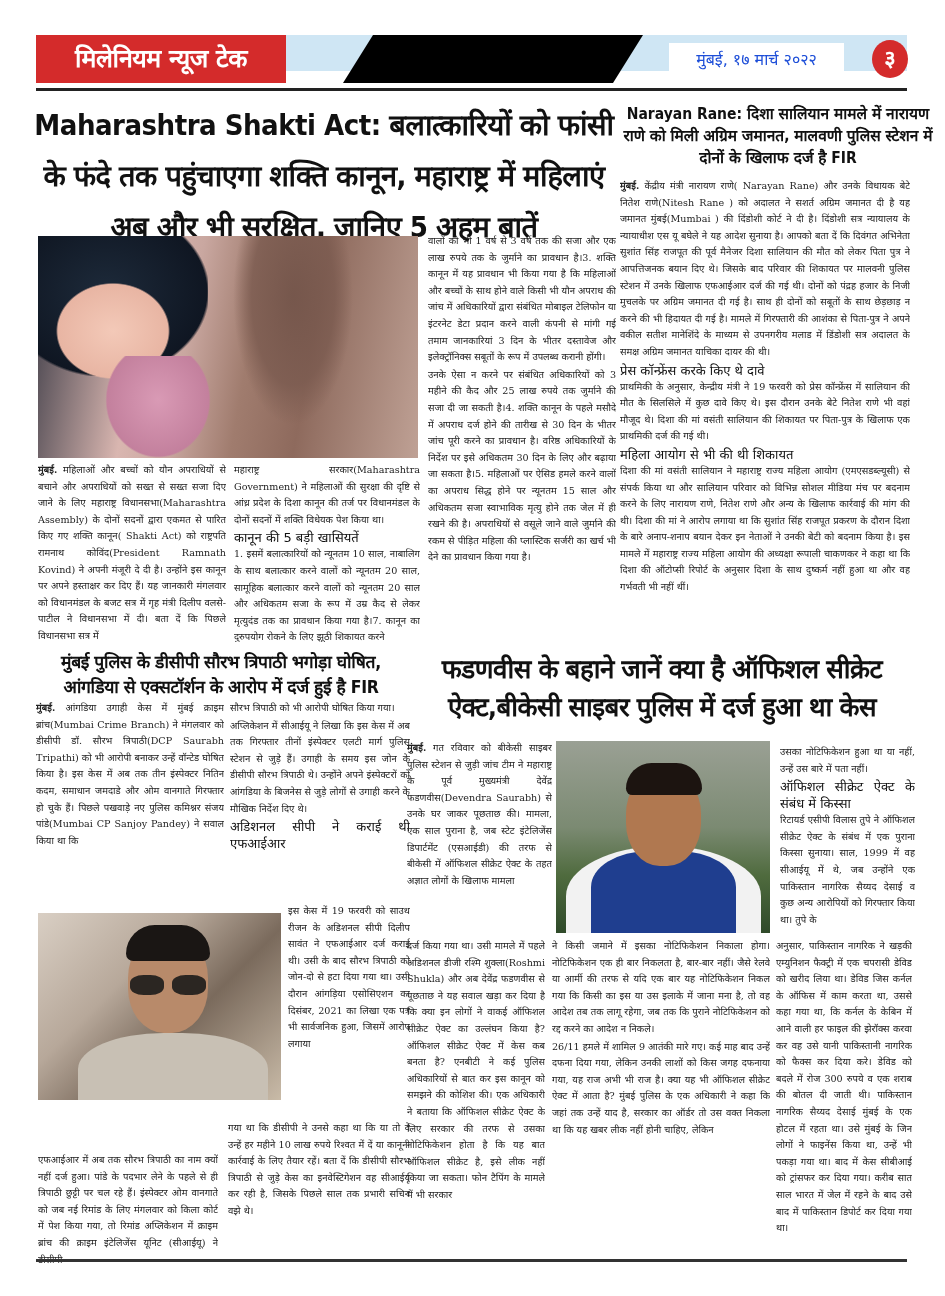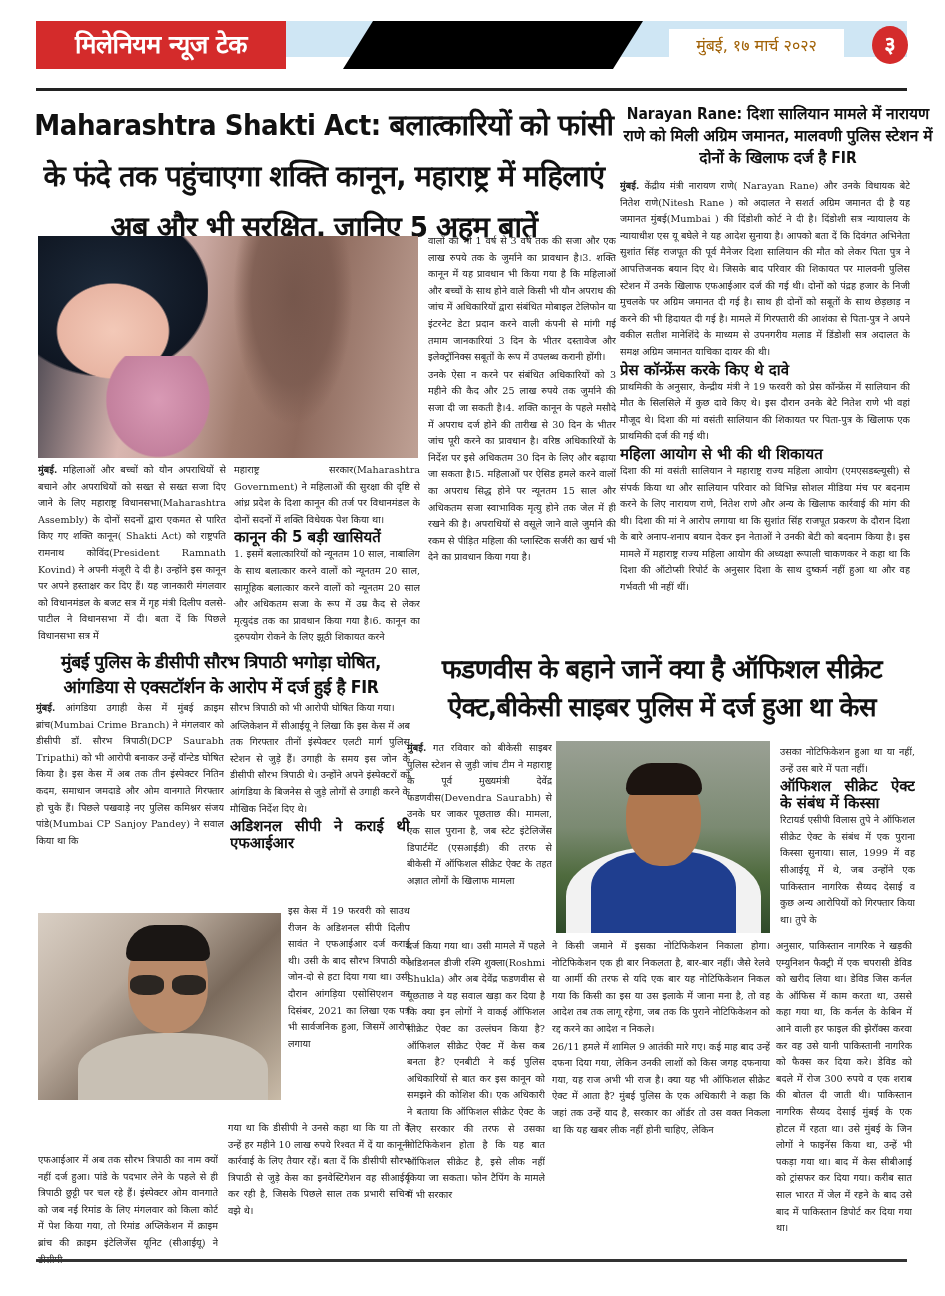--- a/index.html
+++ b/index.html
@@ -1,43 +1,43 @@
 <!DOCTYPE html>
 <html><head>
 <meta charset="utf-8">
 <style>
   * { box-sizing: border-box; margin: 0; padding: 0; }
   html, body { width: 945px; height: 1296px; background: #ffffff; overflow: hidden; }
   body { position: relative; font-family: "DejaVu Sans", sans-serif; color: #1a1a1a; }
 
   
-  .masthead { position: absolute; left: 36px; top: 21px; width: 871px; height: 36px; background: #cfe6f4; padding-left: 44px; }
+  .masthead { position: absolute; left: 36px; top: 35px; width: 871px; height: 36px; background: #cfe6f4; padding-left: 44px; }
   .brand { position: absolute; left: 0; top: 0; width: 250px; height: 48px; background: #d42b2b; color: #fff;
            font-family: "DejaVu Sans", sans-serif; font-weight: bold; font-size: 25px; line-height: 48px; text-align: center; letter-spacing: -0.5px; }
   .section-shape { position: absolute; left: 307px; top: 0; width: 300px; height: 48px; background: #000;
              clip-path: polygon(10% 0, 100% 0, 90% 100%, 0 100%); }
   .section-text { position: absolute; left: 307px; top: 0; width: 300px; height: 48px; color: #000000; font-weight: bold; font-size: 28px; line-height: 48px; text-align: center; }
-  .date-box { position: absolute; left: 633px; top: 8px; width: 175px; height: 34px; background: #fff; font-size: 16px; line-height: 34px; text-align: center; color: #a16207; }
+  .date-box { position: absolute; left: 633px; top: 8px; width: 175px; height: 34px; background: #fff; font-size: 16px; line-height: 34px; text-align: center; color: #1d4ed8; }
   .page-num { position: absolute; left: 836px; top: 5px; width: 36px; height: 38px; border-radius: 50%; background: #d42b2b; color: #fff;
               font-size: 22px; line-height: 38px; text-align: center; font-weight: bold; }
   .rule-top { position: absolute; left: 36px; top: 88px; width: 871px; height: 3px; background: #222; }
   .rule-bottom { position: absolute; left: 36px; top: 1259px; width: 871px; height: 3px; background: #333; }
 
   
   .hl { position: absolute; font-family: "DejaVu Sans Condensed", "DejaVu Sans", sans-serif; font-weight: bold; color: #111; text-align: center; }
   .hl-main { left: 34px; top: 100px; width: 580px; font-size: 29px; line-height: 51px; letter-spacing: -0.5px; }
   .hl-rane { left: 618px; top: 103px; width: 320px; font-size: 15.5px; line-height: 22px; }
   .hl-dcp { left: 36px; top: 650px; width: 370px; font-size: 17.5px; line-height: 25px; letter-spacing: -0.3px; }
   .hl-fadnavis { left: 402px; top: 650px; width: 520px; font-size: 26px; line-height: 38px; letter-spacing: -0.5px; }
 
   
   .col { position: absolute; font-family: "DejaVu Serif", serif; font-size: 9.6px; line-height: 16.6px; color: #222; text-align: justify; overflow: hidden; }
   .col p { text-indent: 0; margin-bottom: 1px; }
   .col .lead { font-weight: bold; }
-  .sub { font-family: "DejaVu Sans", sans-serif; font-weight: bold; font-size: 15px; line-height: 17px; color: #111; }
+  .sub { font-family: "DejaVu Sans", sans-serif; font-weight: normal; font-size: 13px; line-height: 17px; color: #111; }
 
   
   .img { position: absolute; overflow: hidden; }
   .img-shakti { left: 38px; top: 236px; width: 380px; height: 222px;
      background: linear-gradient(100deg, #3a3a45 0%, #d9b6b0 28%, #c9a7a0 40%, #a07c6e 55%, #8e6a5d 70%, #bfa195 100%); }
   .img-shakti .hair { position: absolute; left: 0; top: 0; width: 170px; height: 140px; background: radial-gradient(ellipse at 40% 40%, #1d2a3a 0%, #0f1622 70%, transparent 72%); }
   .img-shakti .hands { position: absolute; left: 10px; top: 40px; width: 130px; height: 110px; background: radial-gradient(ellipse at 50% 50%, #f3c9b8 0%, #e8b5a3 60%, transparent 62%); }
   .img-shakti .dress { position: absolute; left: 60px; top: 120px; width: 120px; height: 110px; background: radial-gradient(ellipse at 50% 40%, #d99ab5 0%, #c3809d 60%, transparent 62%); }
   .img-shakti .shadow { position: absolute; left: 190px; top: 0; width: 130px; height: 200px; background: radial-gradient(ellipse at 50% 30%, #6e5046 0%, #7a5a4f 45%, transparent 65%); opacity: .8; }
 
@@ -77,21 +77,21 @@
   <div class="dress"></div>
 </div>
 
 <div class="col" style="left:38px; top:462px; width:188px; height:180px;">
   <p><span class="lead">मुंबई.</span><span> महिलाओं और बच्चों को यौन अपराधियों से बचाने और अपराधियों को सख्त से सख्त सजा दिए जाने के लिए महाराष्ट्र विधानसभा(Maharashtra Assembly) के दोनों सदनों द्वारा एकमत से पारित किए गए शक्ति कानून( Shakti Act) को राष्ट्रपति रामनाथ कोविंद(President Ramnath Kovind) ने अपनी मंजूरी दे दी है। उन्होंने इस कानून पर अपने हस्ताक्षर कर दिए हैं। यह जानकारी मंगलवार को विधानमंडल के बजट सत्र में गृह मंत्री दिलीप वलसे-पाटील ने विधानसभा में दी। बता दें कि पिछले विधानसभा सत्र में</span></p>
 </div>
 
 <div class="col" style="left:234px; top:462px; width:186px; height:180px;">
   <p>महाराष्ट्र सरकार(Maharashtra Government) ने महिलाओं की सुरक्षा की दृष्टि से आंध्र प्रदेश के दिशा कानून की तर्ज पर विधानमंडल के दोनों सदनों में शक्ति विधेयक पेश किया था।</p>
   <div class="sub">कानून की 5 बड़ी खासियतें</div>
-  <p>1. इसमें बलात्कारियों को न्यूनतम 10 साल, नाबालिग के साथ बलात्कार करने वालों को न्यूनतम 20 साल, सामूहिक बलात्कार करने वालों को न्यूनतम 20 साल और अधिकतम सजा के रूप में उम्र कैद से लेकर मृत्युदंड तक का प्रावधान किया गया है।6. कानून का दुरुपयोग रोकने के लिए झूठी शिकायत करने</p>
+  <p>1. इसमें बलात्कारियों को न्यूनतम 10 साल, नाबालिग के साथ बलात्कार करने वालों को न्यूनतम 20 साल, सामूहिक बलात्कार करने वालों को न्यूनतम 20 साल और अधिकतम सजा के रूप में उम्र कैद से लेकर मृत्युदंड तक का प्रावधान किया गया है।7. कानून का दुरुपयोग रोकने के लिए झूठी शिकायत करने</p>
 </div>
 
 <div class="col" style="left:428px; top:233px; width:188px; height:412px;">
   <p>वालों को भी 1 वर्ष से 3 वर्ष तक की सजा और एक लाख रुपये तक के जुर्माने का प्रावधान है।3. शक्ति कानून में यह प्रावधान भी किया गया है कि महिलाओं और बच्चों के साथ होने वाले किसी भी यौन अपराध की जांच में अधिकारियों द्वारा संबंधित मोबाइल टेलिफोन या इंटरनेट डेटा प्रदान करने वाली कंपनी से मांगी गई तमाम जानकारियां 3 दिन के भीतर दस्तावेज और इलेक्ट्रॉनिक्स सबूतों के रूप में उपलब्ध करानी होंगी।</p>
   <p>उनके ऐसा न करने पर संबंधित अधिकारियों को 3 महीने की कैद और 25 लाख रुपये तक जुर्माने की सजा दी जा सकती है।4. शक्ति कानून के पहले मसौदे में अपराध दर्ज होने की तारीख से 30 दिन के भीतर जांच पूरी करने का प्रावधान है। वरिष्ठ अधिकारियों के निर्देश पर इसे अधिकतम 30 दिन के लिए और बढ़ाया जा सकता है।5. महिलाओं पर ऐसिड हमले करने वालों का अपराध सिद्ध होने पर न्यूनतम 15 साल और अधिकतम सजा स्वाभाविक मृत्यु होने तक जेल में ही रखने की है। अपराधियों से वसूले जाने वाले जुर्माने की रकम से पीड़ित महिला की प्लास्टिक सर्जरी का खर्च भी देने का प्रावधान किया गया है।</p>
 </div>
 
 <div class="hl hl-rane">Narayan Rane: दिशा सालियान मामले में नारायण राणे को मिली अग्रिम जमानत, मालवणी पुलिस स्टेशन में दोनों के खिलाफ दर्ज है FIR</div>
 <div class="col" style="left:620px; top:178px; width:290px; height:470px;">
   <p><span class="lead">मुंबई.</span><span> केंद्रीय मंत्री नारायण राणे( Narayan Rane) और उनके विधायक बेटे नितेश राणे(Nitesh Rane ) को अदालत ने सशर्त अग्रिम जमानत दी है यह जमानत मुंबई(Mumbai ) की दिंडोशी कोर्ट ने दी है। दिंडोशी सत्र न्यायालय के न्यायाधीश एस यू बघेले ने यह आदेश सुनाया है। आपको बता दें कि दिवंगत अभिनेता सुशांत सिंह राजपूत की पूर्व मैनेजर दिशा सालियान की मौत को लेकर पिता पुत्र ने आपत्तिजनक बयान दिए थे। जिसके बाद परिवार की शिकायत पर मालवनी पुलिस स्टेशन में उनके खिलाफ एफआईआर दर्ज की गई थी। दोनों को पंद्रह हजार के निजी मुचलके पर अग्रिम जमानत दी गई है। साथ ही दोनों को सबूतों के साथ छेड़छाड़ न करने की भी हिदायत दी गई है। मामले में गिरफ्तारी की आशंका से पिता-पुत्र ने अपने वकील सतीश मानेशिंदे के माध्यम से उपनगरीय मलाड में डिंडोशी सत्र अदालत के समक्ष अग्रिम जमानत याचिका दायर की थी।</span></p>

